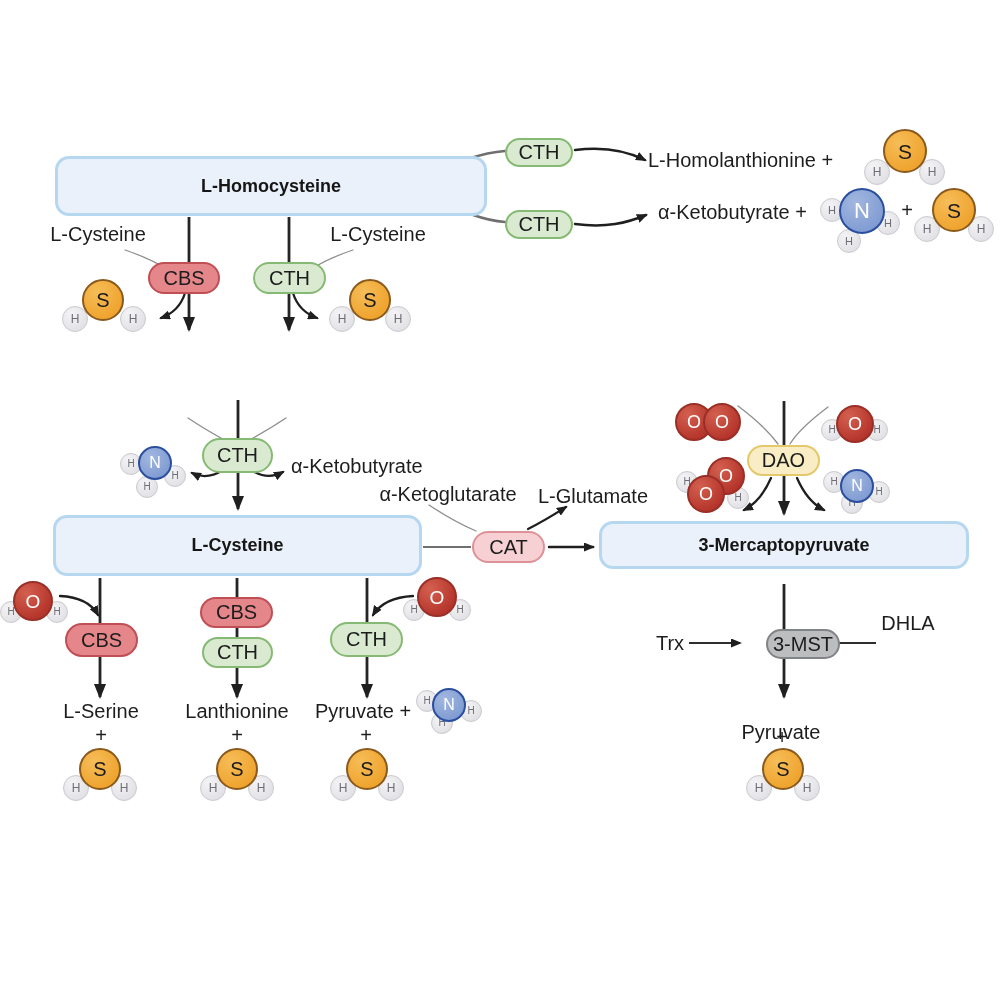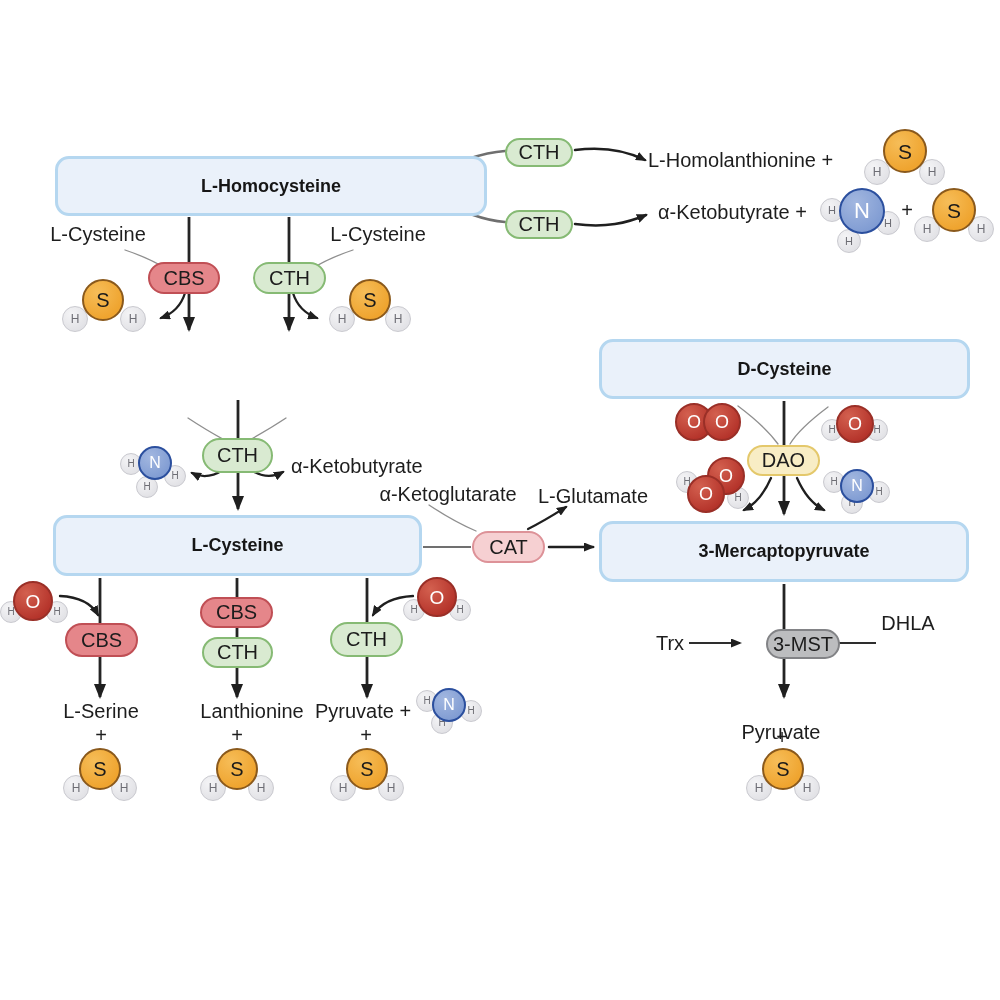--- a/index.html
+++ b/index.html
@@ -103,22 +103,21 @@
     </g>
 
     <g stroke="#2e2e2e" stroke-width="2" fill="none" marker-end="url(#ah)">
       <path d="M689,643 H740"></path>
       <path d="M876,643 H826"></path>
     </g>
   </svg>
 
   <div class="box" style="left: 55px; top: 156px; width: 432px; height: 60px;">L-Homocysteine</div>
   <div class="box" style="left: 53px; top: 515px; width: 369px; height: 61px;">L-Cysteine</div>
-  <div class="box" style="left: 599px; top: 339px; width: 371px; height: 60px;">D-Cysteine</div>
-  <div class="box" style="left: 599px; top: 521px; width: 370px; height: 61px;">3-Mercaptopyruvate</div>
+  <div class="box" style="left: 599px; top: 521px; width: 370px; height: 48px;">3-Mercaptopyruvate</div>
 
 <div class="pill pill-cbs" style="left: 148px; top: 262px; width: 72px; height: 32px;">CBS</div>
     <div class="pill pill-cth" style="left: 253px; top: 262px; width: 73px; height: 32px;">CTH</div>
     <div class="pill pill-cth" style="left: 505px; top: 138px; width: 68px; height: 29px;">CTH</div>
     <div class="pill pill-cth" style="left: 505px; top: 210px; width: 68px; height: 29px;">CTH</div>
     <div class="pill pill-cth" style="left: 202px; top: 438px; width: 71px; height: 35px;">CTH</div>
     <div class="pill pill-cat" style="left: 472px; top: 531px; width: 73px; height: 32px;">CAT</div>
     <div class="pill pill-dao" style="left: 747px; top: 445px; width: 73px; height: 31px;">DAO</div>
     <div class="pill pill-cbs" style="left: 65px; top: 623px; width: 73px; height: 34px;">CBS</div>
     <div class="pill pill-cbs" style="left: 200px; top: 597px; width: 73px; height: 31px;">CBS</div>
@@ -182,21 +181,21 @@
     <div class="atom atom-S" style="left: 762px; top: 748px; width: 42px; height: 42px; font-size: 20px;">S</div>
     <div class="lbl center" style="left: 98px; top: 234px;">L-Cysteine</div>
     <div class="lbl center" style="left: 378px; top: 234px;">L-Cysteine</div>
     <div class="lbl left" style="left: 648px; top: 160px;">L-Homolanthionine +</div>
     <div class="lbl left" style="left: 658px; top: 212px;">α-Ketobutyrate +</div>
     <div class="lbl center" style="left: 907px; top: 210px;">+</div>
     <div class="lbl left" style="left: 291px; top: 466px;">α-Ketobutyrate</div>
     <div class="lbl center" style="left: 448px; top: 494px;">α-Ketoglutarate</div>
     <div class="lbl center" style="left: 593px; top: 496px;">L-Glutamate</div>
     <div class="lbl center" style="left: 101px; top: 711px;">L-Serine</div>
-    <div class="lbl center" style="left: 252px; top: 711px; text-align: right;">Lanthionine</div>
+    <div class="lbl center" style="left: 237px; top: 711px; text-align: right;">Lanthionine</div>
     <div class="lbl center" style="left: 363px; top: 711px;">Pyruvate +</div>
     <div class="lbl center" style="left: 101px; top: 735px;">+</div>
     <div class="lbl center" style="left: 237px; top: 735px;">+</div>
     <div class="lbl center" style="left: 366px; top: 735px;">+</div>
     <div class="lbl center" style="left: 670px; top: 643px;">Trx</div>
     <div class="lbl center" style="left: 908px; top: 623px;">DHLA</div>
     <div class="lbl center" style="left: 781px; top: 732px;">Pyruvate</div>
     <div class="lbl center" style="left: 782px; top: 737px;">+</div>
   </div>
 

